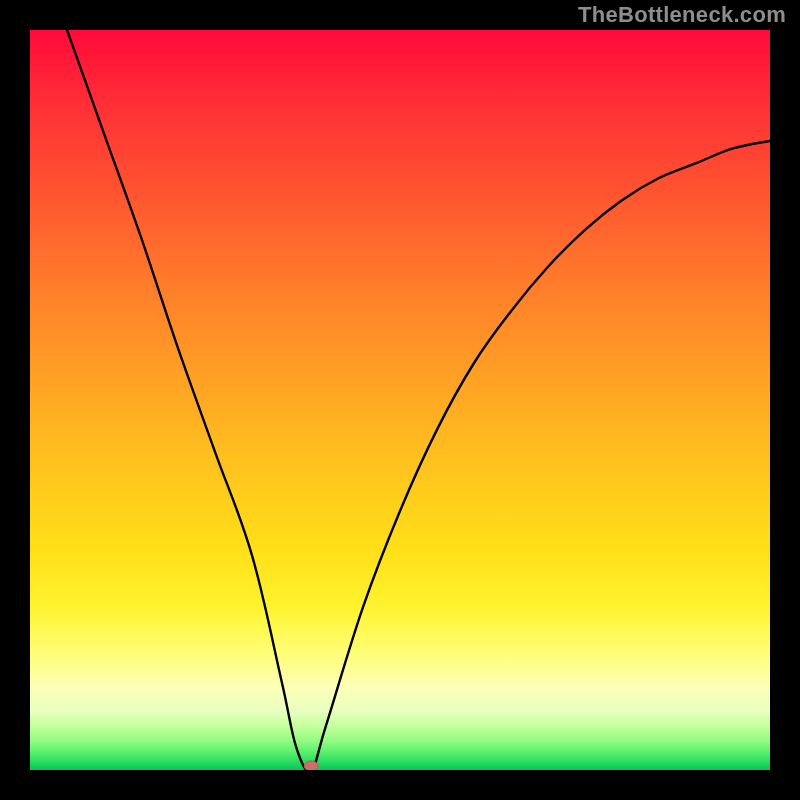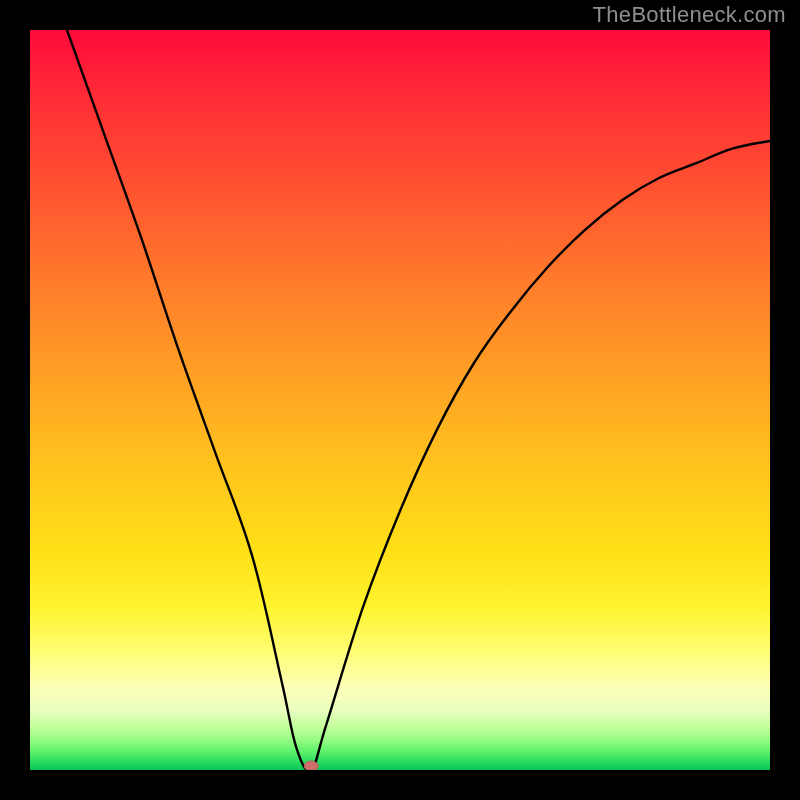--- a/index.html
+++ b/index.html
@@ -15,21 +15,21 @@
     width: 800px;
     height: 800px;
     background: #000;
   }
   .watermark {
     position: absolute;
     top: 2px;
     right: 14px;
     font-family: Arial, Helvetica, sans-serif;
     font-size: 22px;
-    font-weight: 400;
+    font-weight: 700;
     color: #8e8e8e;
     letter-spacing: 0.3px;
     z-index: 10;
   }
   .plot-area {
     position: absolute;
     left: 30px;
     top: 30px;
     width: 740px;
     height: 740px;

